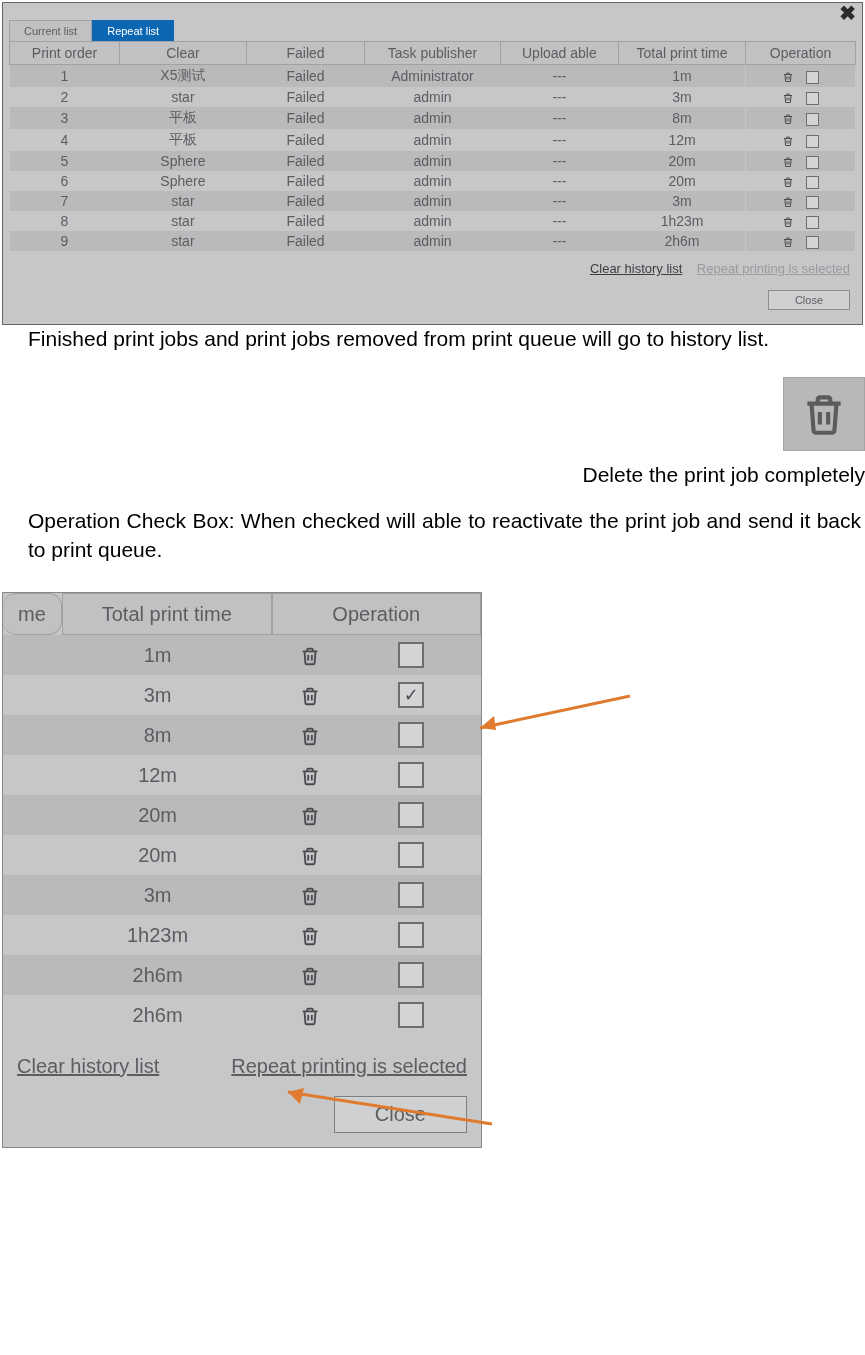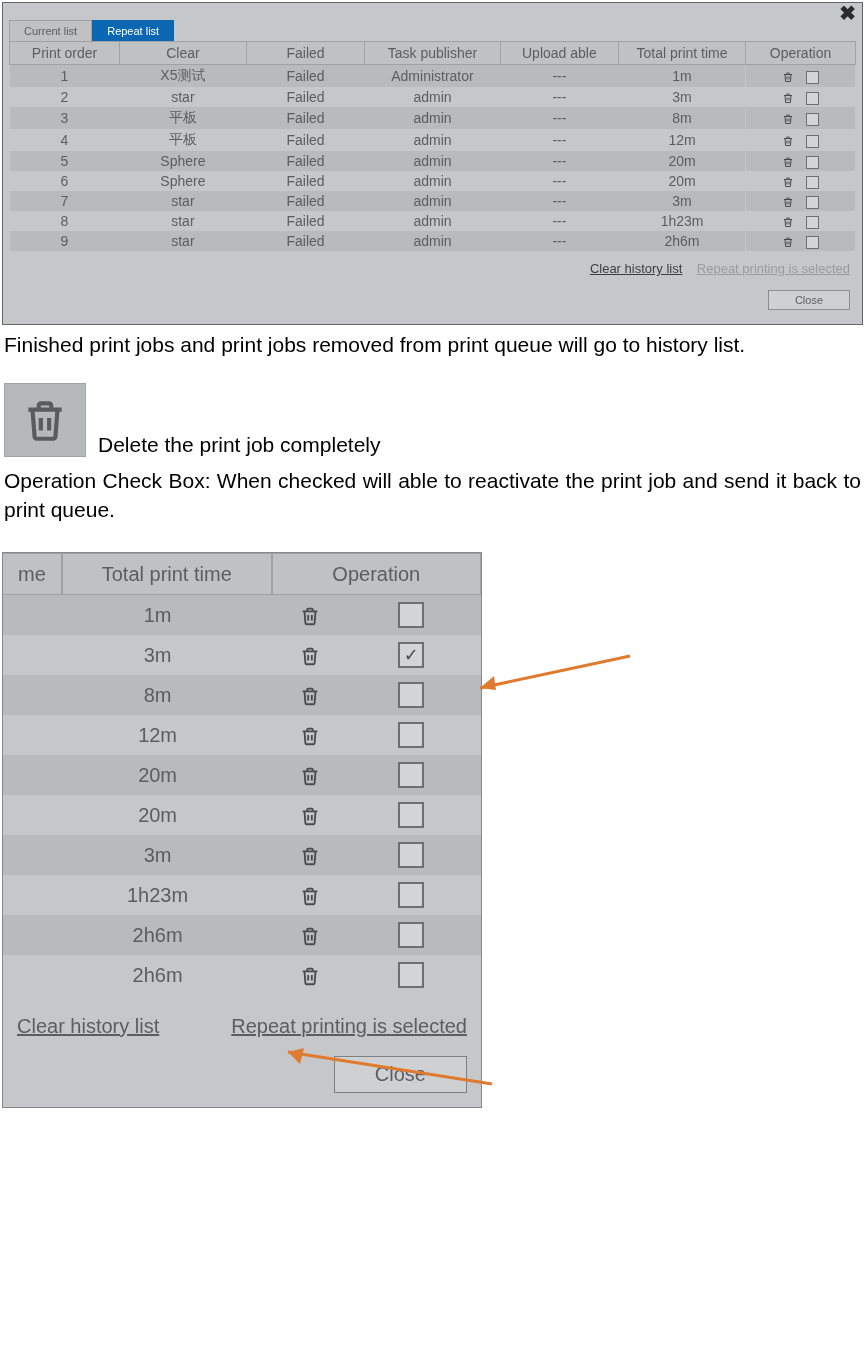--- a/index.html
+++ b/index.html
@@ -79,24 +79,25 @@
     float:right;margin:14px 6px 4px 0;
     border:1px solid #8c8d8f;background:#cfd0d2;
     font-size:11px;color:var(--text);
     padding:3px 26px;cursor:pointer;
   }
   .clearfix::after{content:"";display:block;clear:both;}
 
   
   .prose{
     font-size:21px;line-height:1.35;
-    padding:6px 4px 0 4px;
+    padding:0 4px 0 4px;
     text-align:justify;
-  }
-  .delete-row{display:flex;align-items:flex-end;gap:12px;margin:24px 0 4px 4px;}
+    margin-left:24px;
+  }
+  .delete-row{display:flex;align-items:flex-end;gap:12px;margin:24px 0 20px 4px;flex-direction:column;}
   .trash-big{
     width:80px;height:72px;background:#b7b8ba;
     display:flex;align-items:center;justify-content:center;
     border:1px solid #a3a4a6;
   }
   .trash-big svg{width:50px;height:50px;color:#5a5b5d;}
 
   
   .crop-wrap{
     position:relative;
@@ -110,21 +111,21 @@
     font-size:20px;color:var(--text);
     box-sizing:border-box;
   }
   .crop-head{
     display:flex;height:42px;
   }
   .crop-head .h{
     flex:1;display:flex;align-items:center;justify-content:center;
     border:1px solid var(--border);background:var(--header-shade);
   }
-  .crop-head .h.first{flex:0 0 58px;border-left:none;}
+  .crop-head .h.first{flex:0 0 58px;border-left:none;border-radius:13px;}
   .crop-row{display:flex;height:40px;align-items:center;}
   .crop-row.dk{background:var(--row-dark);}
   .crop-row.lt{background:var(--row-light);}
   .crop-row .c-me{flex:0 0 58px;}
   .crop-row .c-time{flex:1;text-align:center;}
   .crop-row .c-op{flex:1.05;display:flex;align-items:center;justify-content:space-around;padding:0 18px 0 6px;}
   .cb-l{
     width:22px;height:22px;border:2px solid #6d6e70;background:#d3d4d6;
     display:inline-flex;align-items:center;justify-content:center;
     cursor:pointer;

